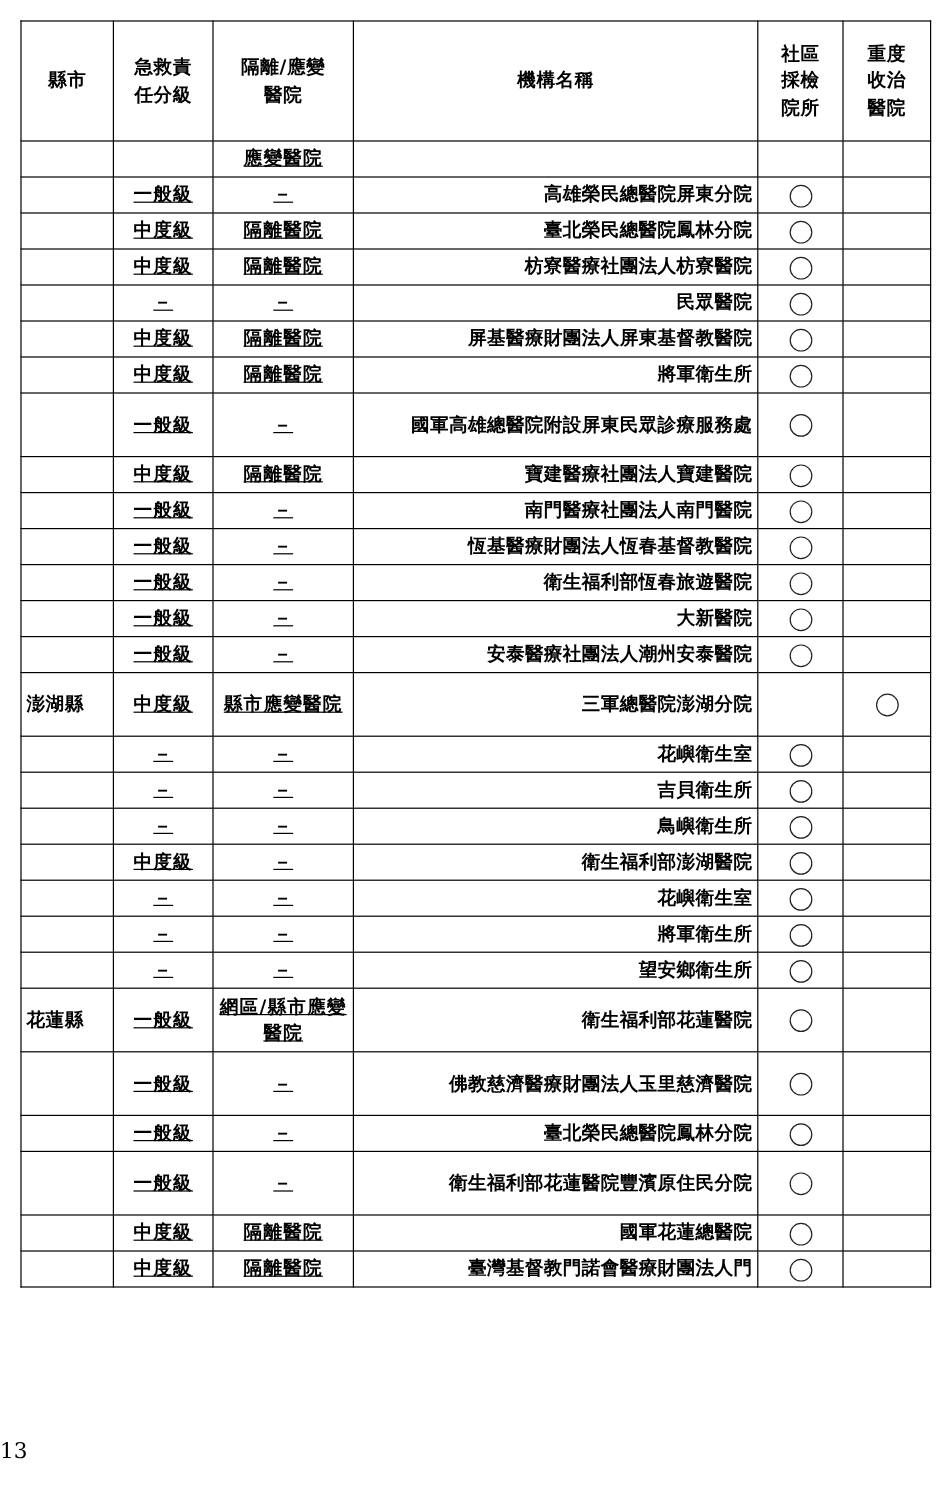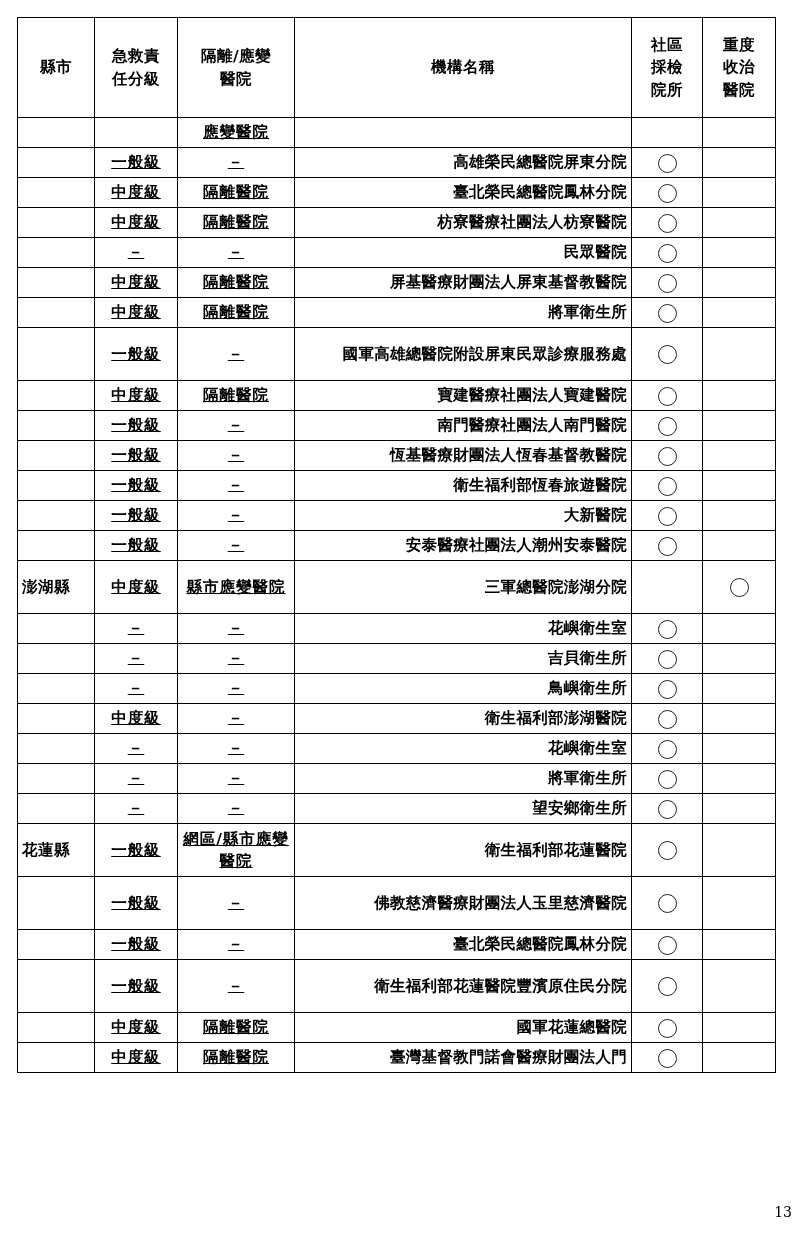--- a/index.html
+++ b/index.html
@@ -88,22 +88,22 @@
 
   
   tr.r1 td { height: 30px; }
   tr.r2 td { height: 53px; }
 
   .page-number {
     position: absolute;
     left: 0;
     right: 0;
     bottom: 22px;
-    text-align: right;
-    font-size: 14px;
+    text-align: left;
+    font-size: 18px;
     font-family: "DejaVu Serif", "Liberation Serif", serif;
     color: #000;
   }
 </style>
 </head>
 <body>
 
 <div class="page">
 
   <table class="reg-table">

